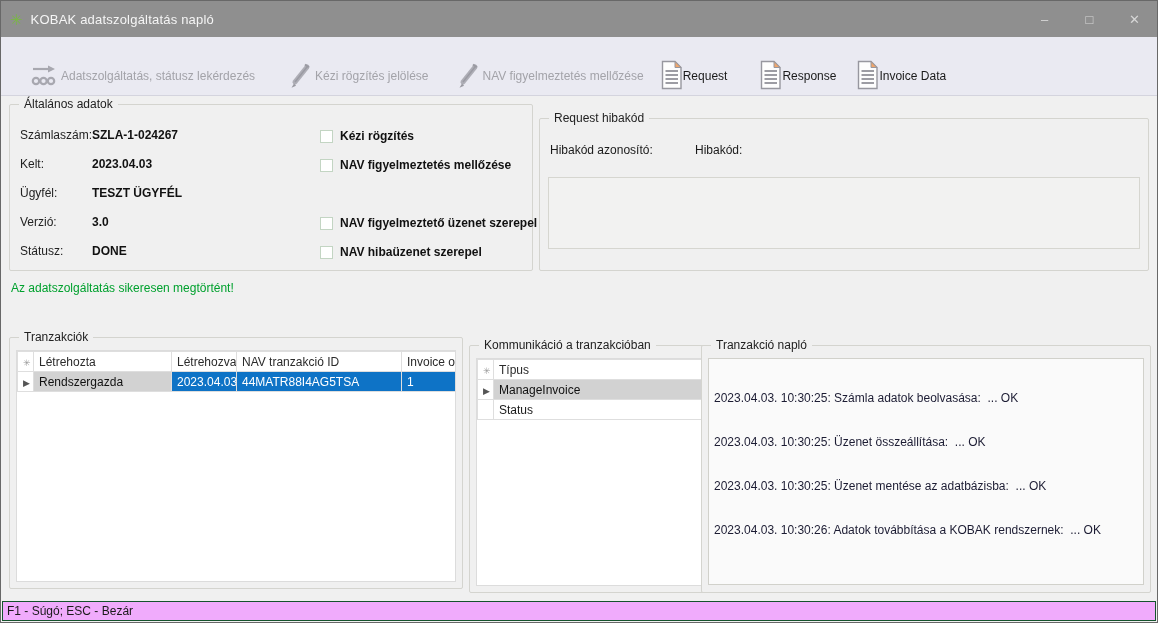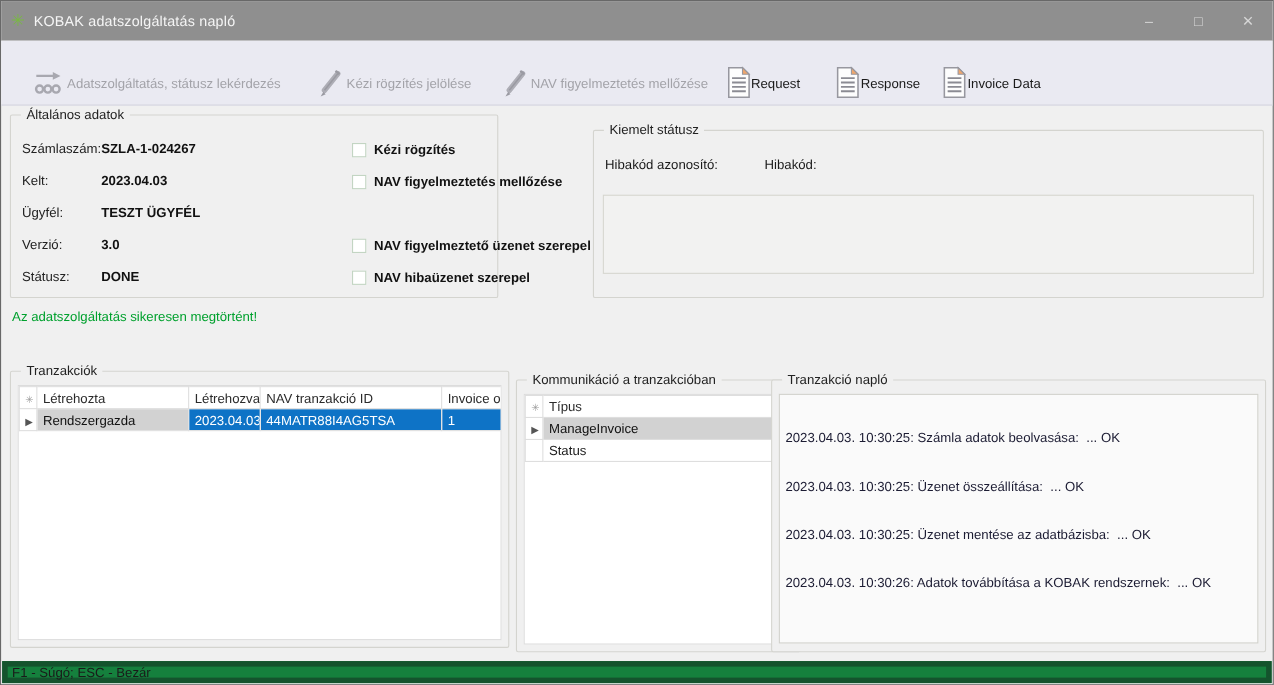--- a/index.html
+++ b/index.html
@@ -80,21 +80,21 @@
   td.num { text-align:right; }
   
   .log-memo {
     position:absolute; left:6px; right:6px; top:12px; bottom:7px;
     background:#fafafa; border:1px solid #d1d1cb; padding:3px 5px;
     overflow:hidden; color:#1c1c33; line-height:14.6px; white-space:pre-wrap;
   }
   
   .statusbar {
     position:absolute; left:1px; right:1px; top:600px; height:20px;
-    background:#15803d; border:5px solid #14532d;
+    background:#f0abfc; border:1px solid #14532d;
     display:flex; align-items:center; padding-left:4px; color:#1a1a1a;
   }
   svg { display:block; }
 </style>
 </head>
 <body>
 
 <div class="window">
 
   <div class="titlebar">
@@ -188,21 +188,21 @@
               <path d="M5.5 15 H18"></path>
               <path d="M5.5 19 H18"></path>
               <path d="M5.5 23 H18"></path>
           </g>
         </svg>
       </span>
       <span class="tlabel">Invoice Data</span>
     </div>
   </div>
 
-  <div class="groupbox" style="left:8px; top:103px; width:444px; height:167px;">
+  <div class="groupbox" style="left:8px; top:103px; width:524px; height:167px;">
     <span class="gb-label">Általános adatok</span>
 
     <div class="fld-row" style="top:22px">
         <span class="fld-label">Számlaszám:</span>
         <span class="fld-value">SZLA-1-024267</span>
       </div>
     <div class="fld-row" style="top:51px">
         <span class="fld-label">Kelt:</span>
         <span class="fld-value">2023.04.03</span>
       </div>
@@ -231,21 +231,21 @@
         <span class="cb-box"></span>
         <span class="cb-label">NAV figyelmeztető üzenet szerepel</span>
       </div>
     <div class="cb-row" style="left:310px; top:140px">
         <span class="cb-box"></span>
         <span class="cb-label">NAV hibaüzenet szerepel</span>
       </div>
   </div>
 
   <div class="groupbox" style="left:538px; top:117px; width:610px; height:153px;">
-    <span class="gb-label">Kiemelt státusz</span>
+    <span class="gb-label">Request hibakód</span>
     <div class="err-labels">
       <span class="err-label1">Hibakód azonosító:</span>
       <span>Hibakód:</span>
     </div>
     <div class="err-memo"></div>
   </div>
 
   <div class="status-msg">Az adatszolgáltatás sikeresen megtörtént!</div>
 
   <div class="groupbox" style="left:8px; top:336px; width:454px; height:252px;">

